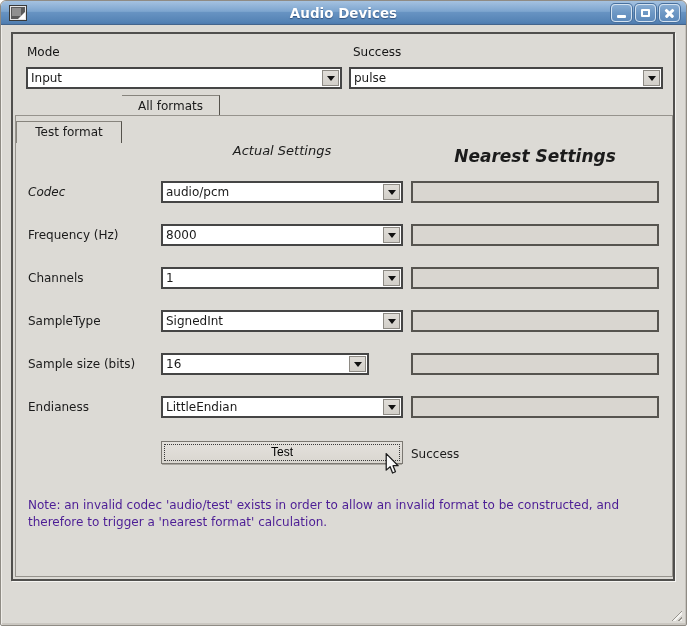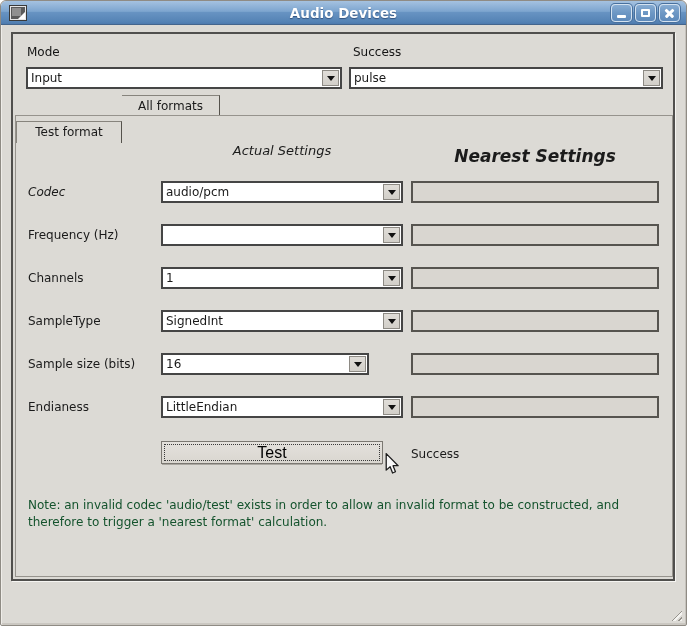--- a/index.html
+++ b/index.html
@@ -106,33 +106,33 @@
   .hdr-nearest { font-style:italic; font-size:17px; font-weight:600; }
 
   .row-label { position:absolute; left:27px; font-size:12px; white-space:nowrap; }
   .nearest-field {
     position:absolute; left:410px; width:248px; height:22px;
     background:#d9d6d0; border:2px solid #56544f;
   }
 
   
   .test-btn {
-    position:absolute; left:160px; top:440px; width:222px; height:23px;
+    position:absolute; left:160px; top:440px; width:242px; height:23px;
     background:linear-gradient(#e4e1dc 0%, #d9d6d0 100%);
     border:1px solid #7b7872;
     box-shadow:0 2px 0 -1px #aaa7a1;
-    font-size:16px; text-align:center; line-height:21px;
+    font-size:12px; text-align:center; line-height:21px;
     outline:1px dotted #3a3a3a; outline-offset:-4px;
     cursor:default;
   }
   .status { position:absolute; left:410px; top:446px; font-size:12px; }
 
   .note {
     position:absolute; left:27px; top:496px; width:615px;
-    font-size:12px; line-height:17px; color:#14532d;
+    font-size:12px; line-height:17px; color:#4c1d95;
   }
 
   .cursor { position:absolute; left:383px; top:452px; z-index:9; }
 
   .grip {
     position:absolute; right:4px; bottom:4px; width:13px; height:13px;
     background:repeating-linear-gradient(135deg,
       transparent 0, transparent 2px,
       #96938d 2px, #96938d 3px,
       #f4f3f0 3px, #f4f3f0 4.5px);
@@ -199,20 +199,21 @@
   <div class="combo" style="left:160px; top:180px; width:242px;">
     <span class="combo-text">audio/pcm</span>
     <span class="combo-btn">
         <span class="tri"></span>
       </span>
   </div>
   <div class="nearest-field" style="top:180px;"></div>
 
   <label class="row-label" style="top:227px;">Frequency (Hz)</label>
   <div class="combo" style="left:160px; top:223px; width:242px;">
+    <span class="combo-text">8000</span>
     <span class="combo-btn">
         <span class="tri"></span>
       </span>
   </div>
   <div class="nearest-field" style="top:223px;"></div>
 
   <label class="row-label" style="top:270px;">Channels</label>
   <div class="combo" style="left:160px; top:266px; width:242px;">
     <span class="combo-text">1</span>
     <span class="combo-btn">

